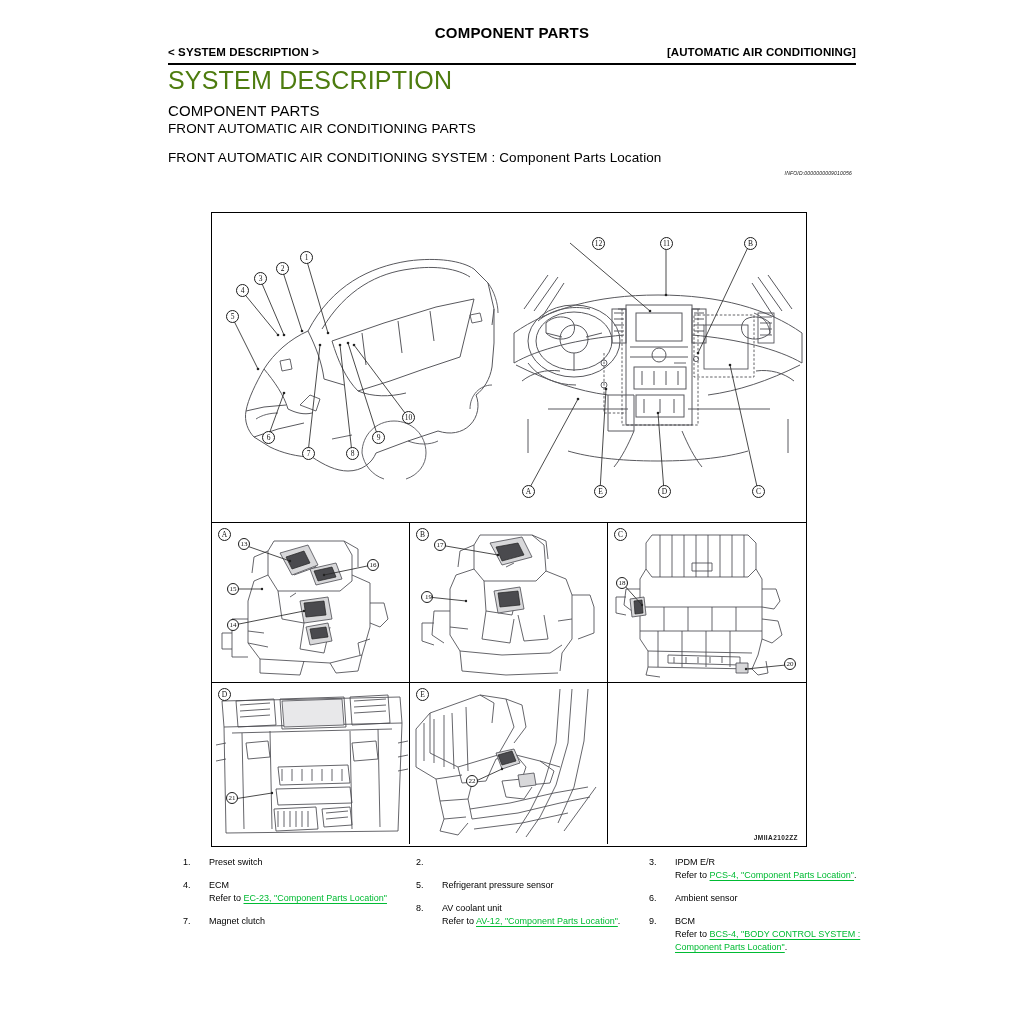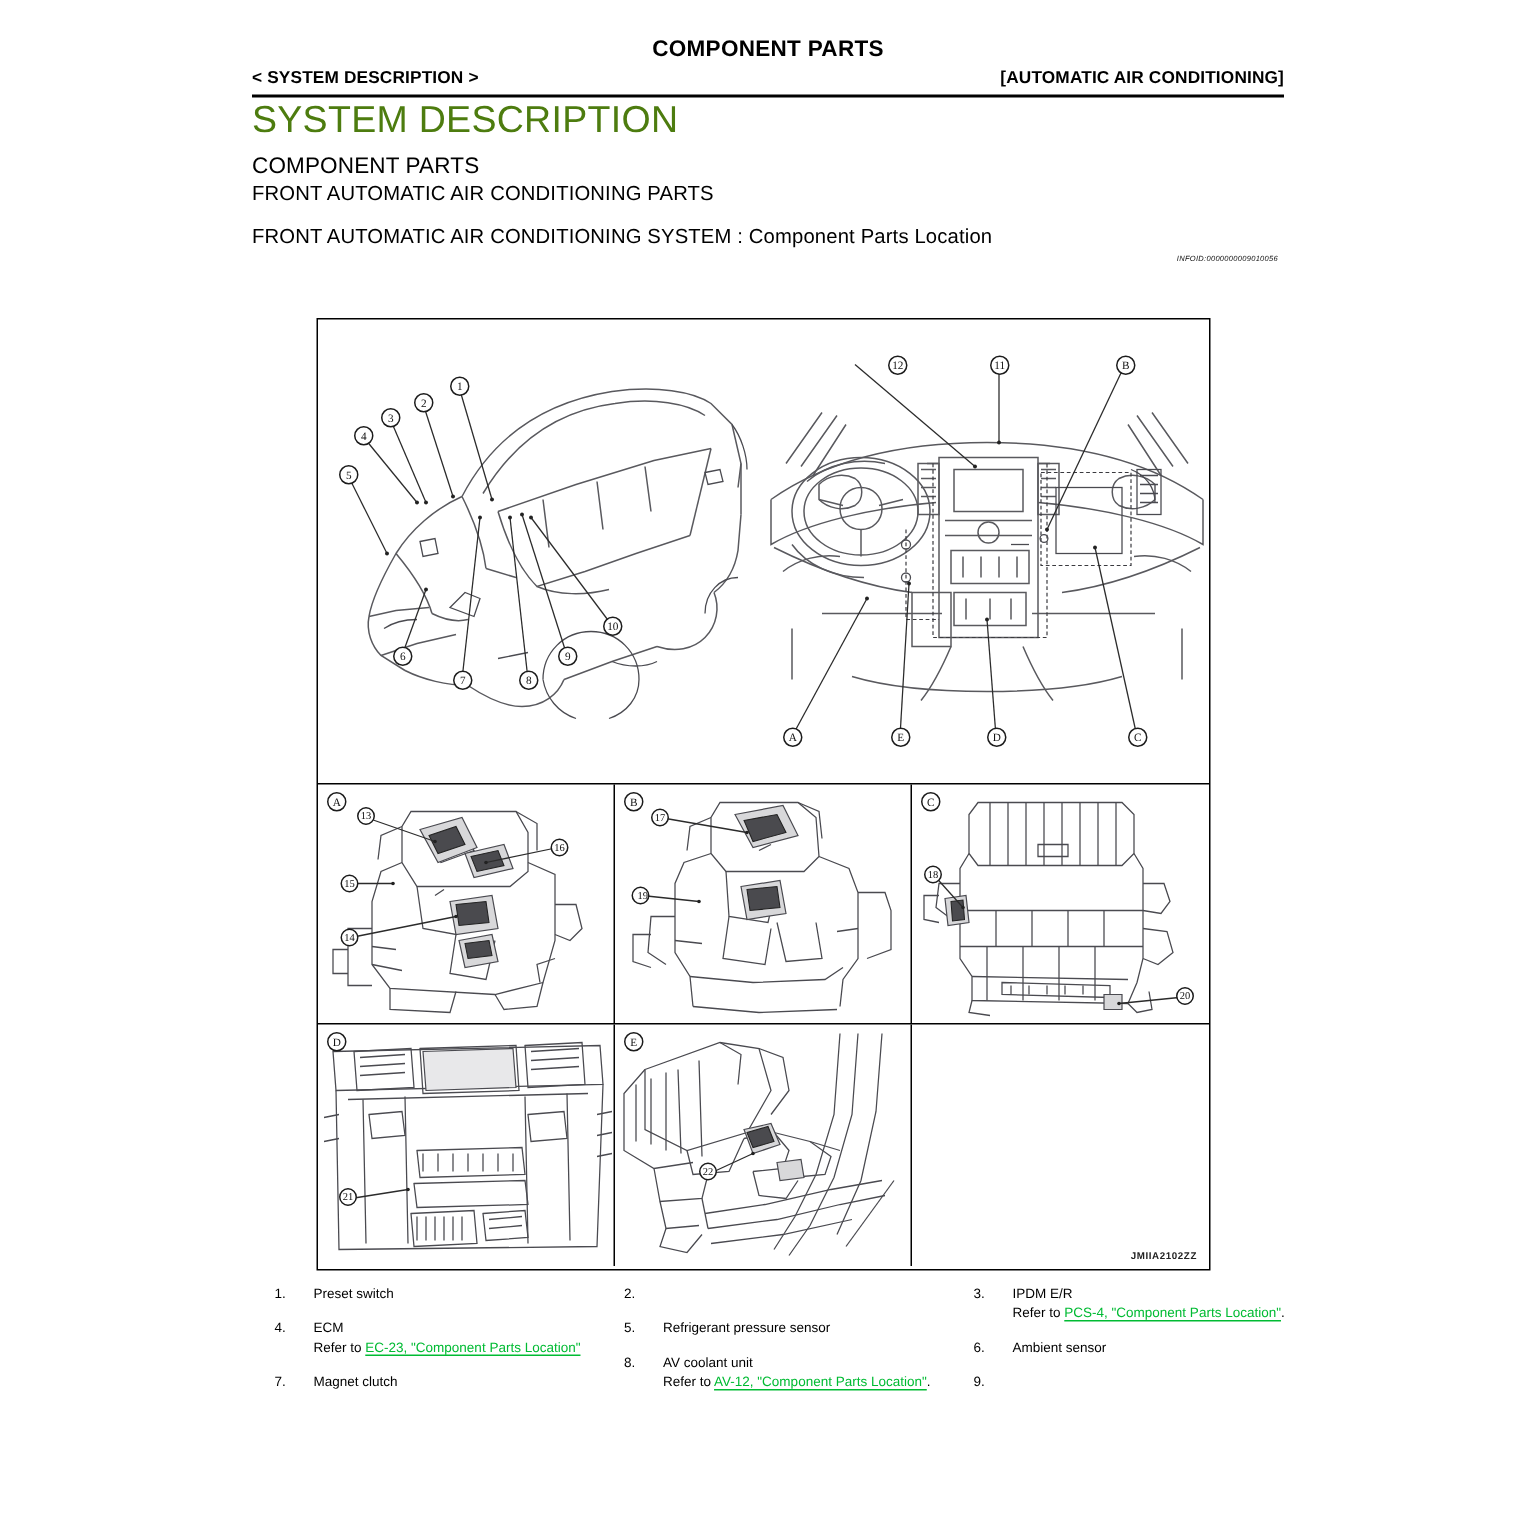--- a/index.html
+++ b/index.html
@@ -569,17 +569,21 @@
         </div>
       </div>
       <div class="pitem">
         <div class="pnum">6.</div>
         <div class="ptxt">
           <span class="plabel">Ambient sensor</span>
         </div>
       </div>
       <div class="pitem">
         <div class="pnum">9.</div>
+        <div class="ptxt">
+          <span class="plabel">BCM</span><br>
+          <span class="pref">Refer to </span><a class="link" href="#">BCS-4, "BODY CONTROL SYSTEM : Component Parts Location"</a><span>.</span>
+        </div>
       </div>
     </div>
   </div>
 
 </div>
 
 </body></html>

